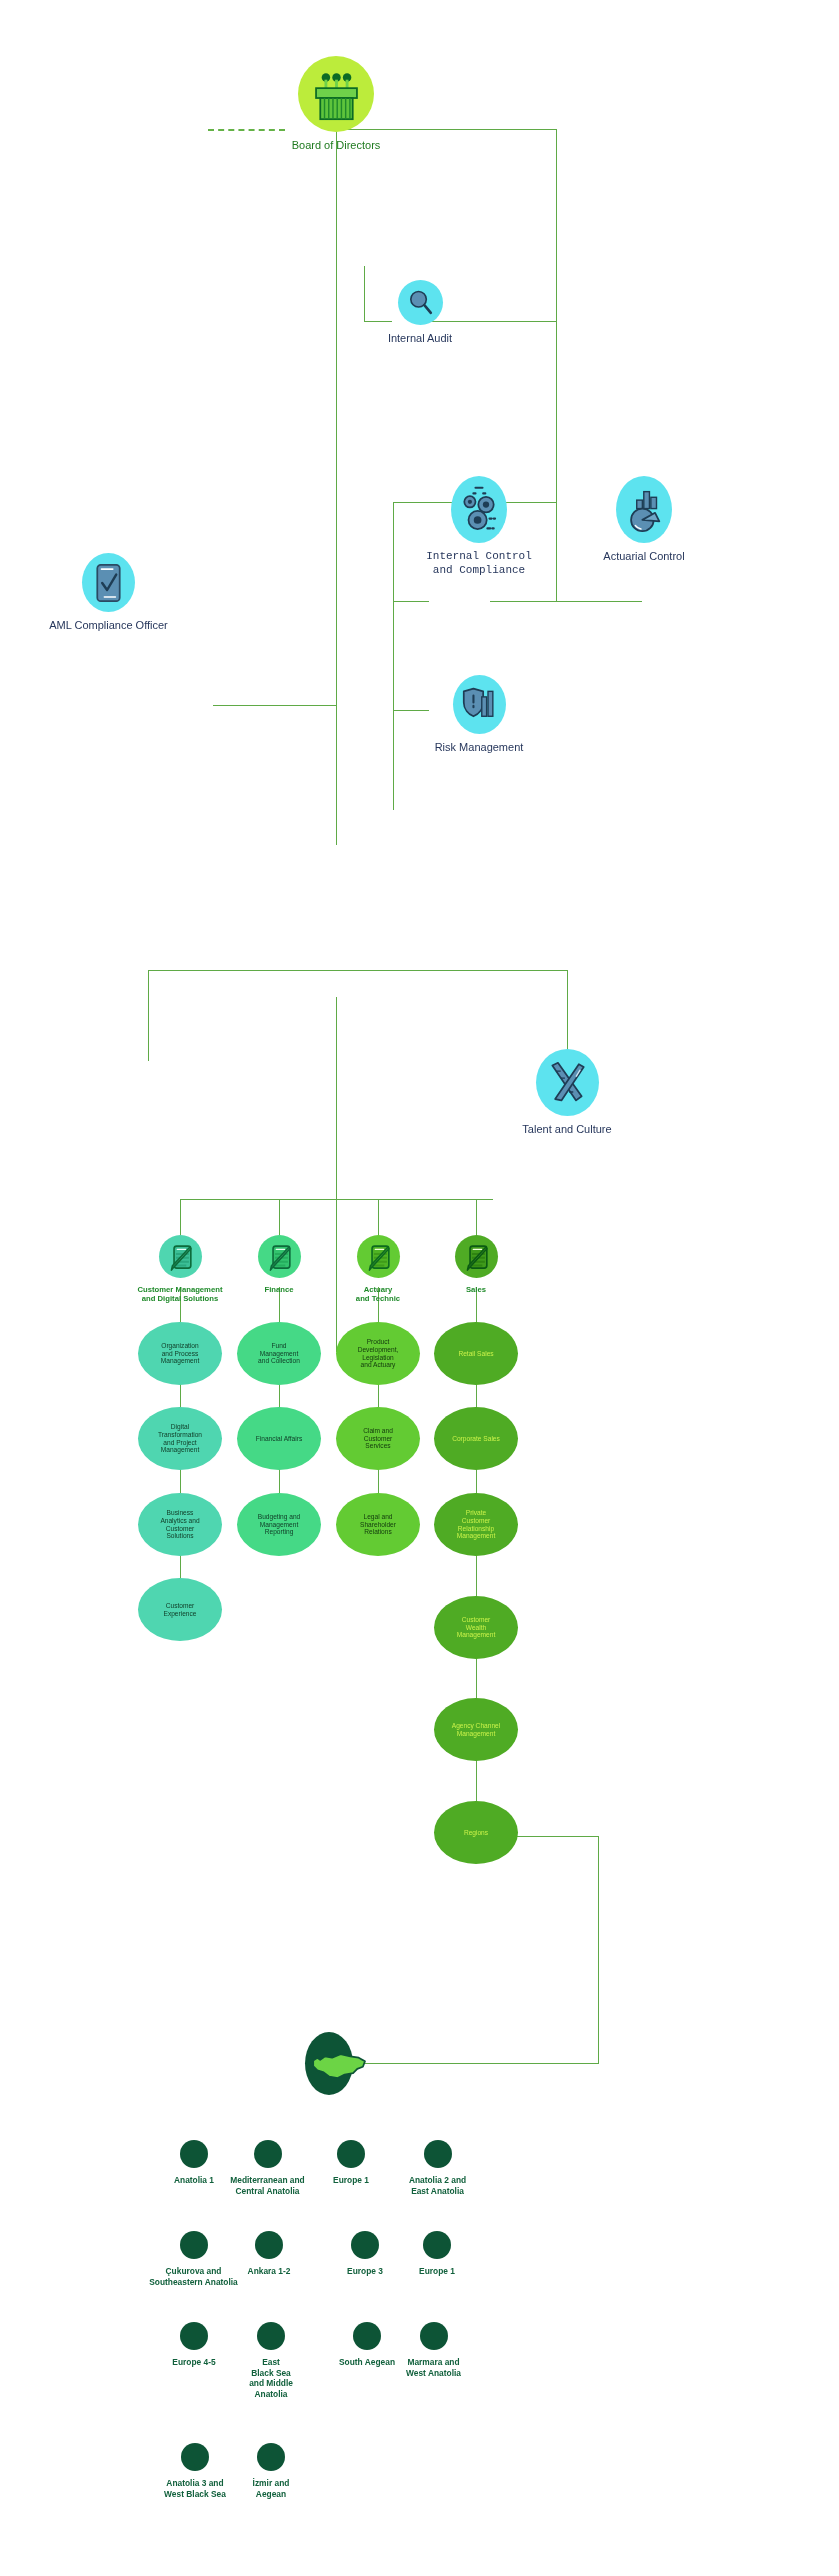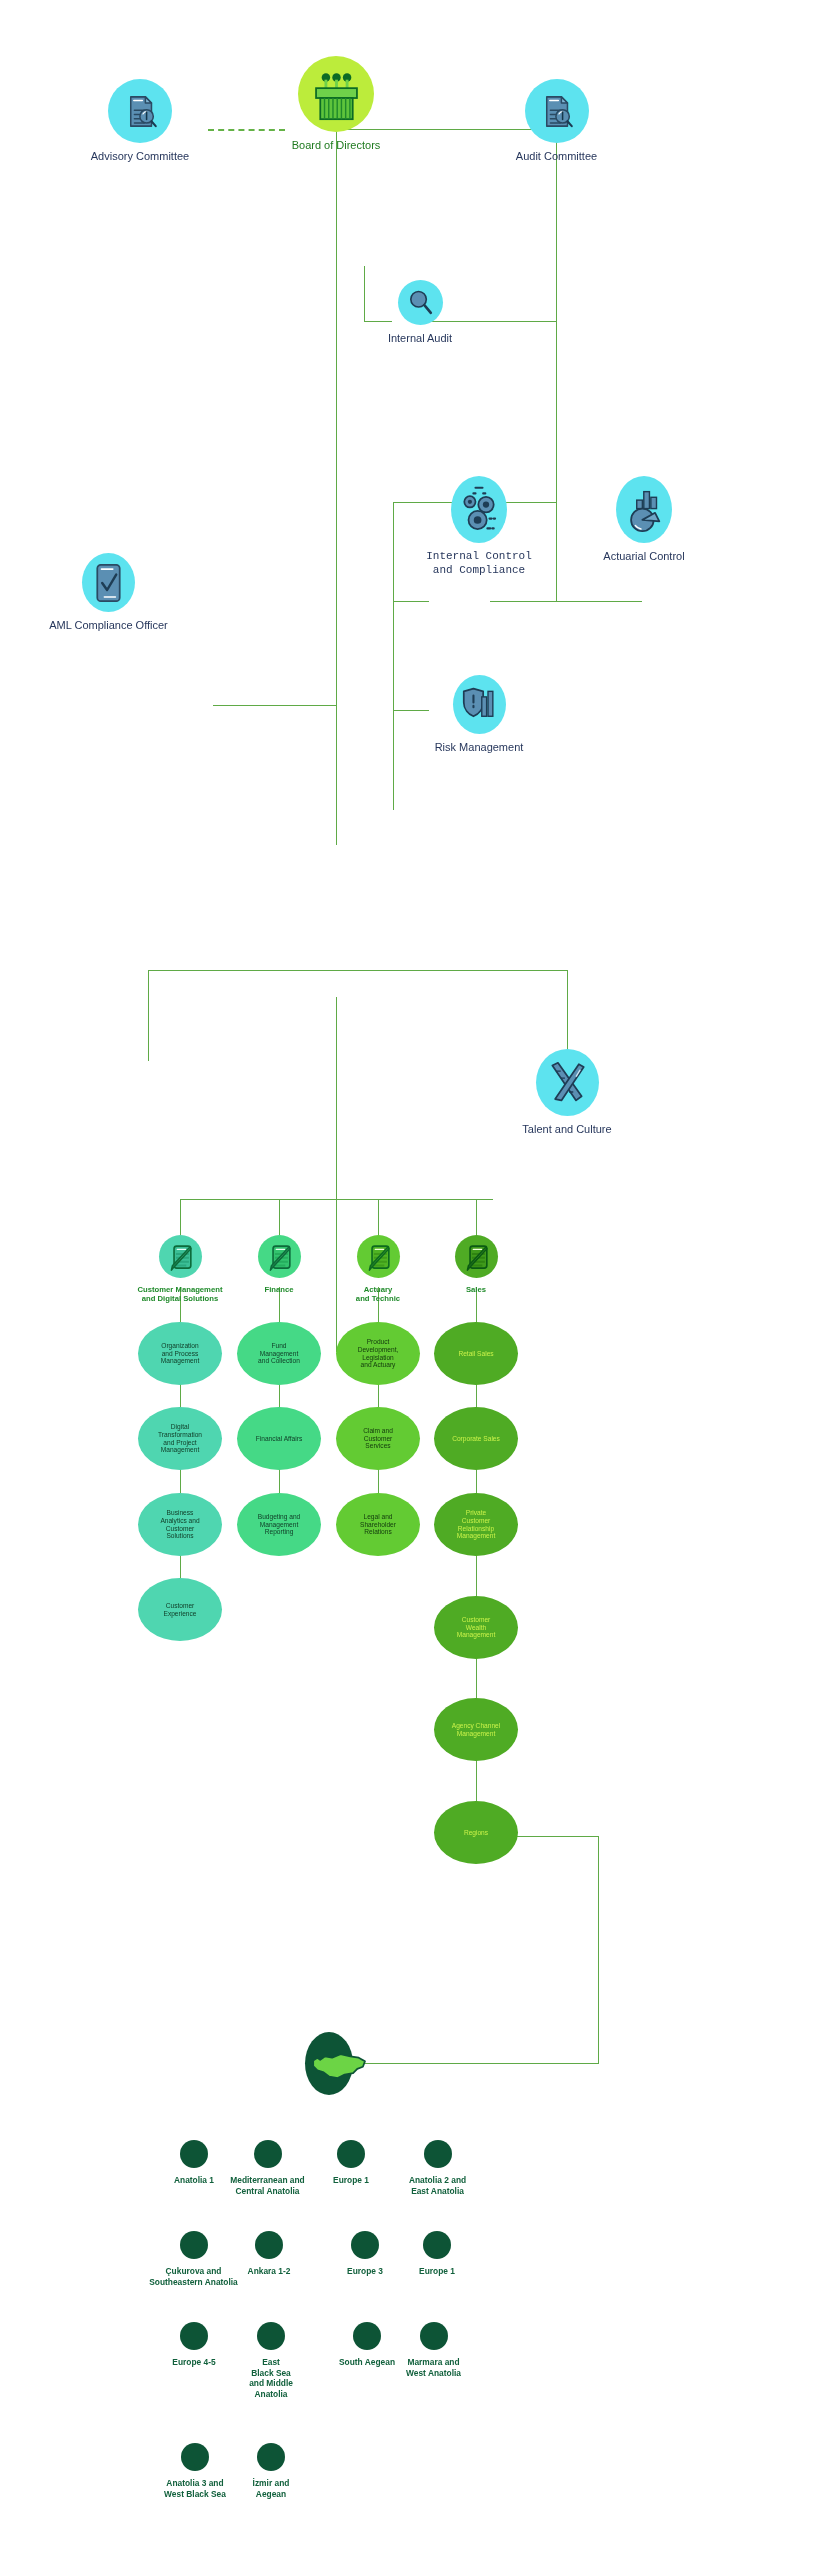--- a/index.html
+++ b/index.html
@@ -108,74 +108,40 @@
 
   <div class="ln lnv" style="left:180px;top:1287px;height:329px;"></div>
   <div class="ln lnv" style="left:279px;top:1287px;height:231px;"></div>
   <div class="ln lnv" style="left:378px;top:1287px;height:231px;"></div>
   <div class="ln lnv" style="left:476px;top:1287px;height:553px;"></div>
 
   <div class="ln lnh" style="left:476px;top:1836px;width:122px;"></div>
   <div class="ln lnv" style="left:598px;top:1836px;height:227px;"></div>
   <div class="ln lnh" style="left:357px;top:2063px;width:242px;"></div>
 
-  <div class="node" style="left:70px;top:79px;width:140px;">
-    <div class="blob blob-cyan" style="width:64px;height:64px;">
-      <span>
-        <svg width="39" height="39" viewBox="0 0 64 64">
-          <path d="M16 8h24l10 10v38H16z" fill="#5b8fb3" stroke="#2a4a63" stroke-width="2.5" stroke-linejoin="round"></path>
-          <path d="M40 8l10 10H40z" fill="#7fb6d6" stroke="#2a4a63" stroke-width="2.5" stroke-linejoin="round"></path>
-          <path d="M21 14h14" stroke="#ffffff" stroke-width="2.5" stroke-linecap="round"></path>
-          <path d="M22 30h20M22 37h20M22 44h20M22 51h16" stroke="#2a4a63" stroke-width="2.5" stroke-linecap="round"></path>
-          <circle cx="42" cy="40" r="11" fill="#5b8fb3" stroke="#2a4a63" stroke-width="2.5"></circle>
-          <path d="M36 36a8 8 0 016-4" stroke="#ffffff" stroke-width="2" fill="none" stroke-linecap="round"></path>
-          <path d="M42 33v12" stroke="#15364a" stroke-width="2.5" stroke-linecap="round"></path>
-          <path d="M50 48l7 8" stroke="#1b3a52" stroke-width="3.5" stroke-linecap="round"></path>
-        </svg>
-      </span>
-    </div>
-    <div class="cap">Advisory Committee</div>
-  </div>
 
   <div class="node" style="left:273px;top:56px;width:126px;">
     <div class="blob blob-lime" style="width:76px;height:76px;">
       <span>
         <svg width="55" height="55" viewBox="0 0 78 78">
           <circle cx="24" cy="15" r="6" fill="#0c6b25"></circle>
           <circle cx="39" cy="15" r="6" fill="#0c6b25"></circle>
           <circle cx="54" cy="15" r="6" fill="#0c6b25"></circle>
           <rect x="22" y="18" width="4" height="14" fill="#6fd14a"></rect>
           <rect x="37" y="18" width="4" height="14" fill="#6fd14a"></rect>
           <rect x="52" y="18" width="4" height="14" fill="#6fd14a"></rect>
           <rect x="10" y="30" width="58" height="14" fill="#6fd14a" stroke="#0c6b25" stroke-width="2.5"></rect>
           <rect x="16" y="44" width="46" height="30" fill="#5ec43c" stroke="#0c6b25" stroke-width="2.5"></rect>
           <path d="M22 44v30M28 44v30M34 44v30M40 44v30M46 44v30M52 44v30M58 44v30" stroke="#1f8a2a" stroke-width="2"></path>
         </svg>
       </span>
     </div>
     <div class="cap cap-green">Board of Directors</div>
   </div>
 
-  <div class="node" style="left:490px;top:79px;width:133px;">
-    <div class="blob blob-cyan" style="width:64px;height:64px;">
-      <span>
-        <svg width="39" height="39" viewBox="0 0 64 64">
-          <path d="M16 8h24l10 10v38H16z" fill="#5b8fb3" stroke="#2a4a63" stroke-width="2.5" stroke-linejoin="round"></path>
-          <path d="M40 8l10 10H40z" fill="#7fb6d6" stroke="#2a4a63" stroke-width="2.5" stroke-linejoin="round"></path>
-          <path d="M21 14h14" stroke="#ffffff" stroke-width="2.5" stroke-linecap="round"></path>
-          <path d="M22 30h20M22 37h20M22 44h20M22 51h16" stroke="#2a4a63" stroke-width="2.5" stroke-linecap="round"></path>
-          <circle cx="42" cy="40" r="11" fill="#5b8fb3" stroke="#2a4a63" stroke-width="2.5"></circle>
-          <path d="M36 36a8 8 0 016-4" stroke="#ffffff" stroke-width="2" fill="none" stroke-linecap="round"></path>
-          <path d="M42 33v12" stroke="#15364a" stroke-width="2.5" stroke-linecap="round"></path>
-          <path d="M50 48l7 8" stroke="#1b3a52" stroke-width="3.5" stroke-linecap="round"></path>
-        </svg>
-      </span>
-    </div>
-    <div class="cap">Audit Committee</div>
-  </div>
 
   <div class="node" style="left:357px;top:280px;width:126px;">
     <div class="blob blob-cyan" style="width:45px;height:45px;">
       <span>
         <svg width="31" height="31" viewBox="0 0 48 48">
           <circle cx="21" cy="19" r="12" fill="#5b8fb3" stroke="#1e3d55" stroke-width="2.5"></circle>
           <path d="M30 28l10 12" stroke="#1e3d55" stroke-width="4" stroke-linecap="round"></path>
         </svg>
       </span>
     </div>

